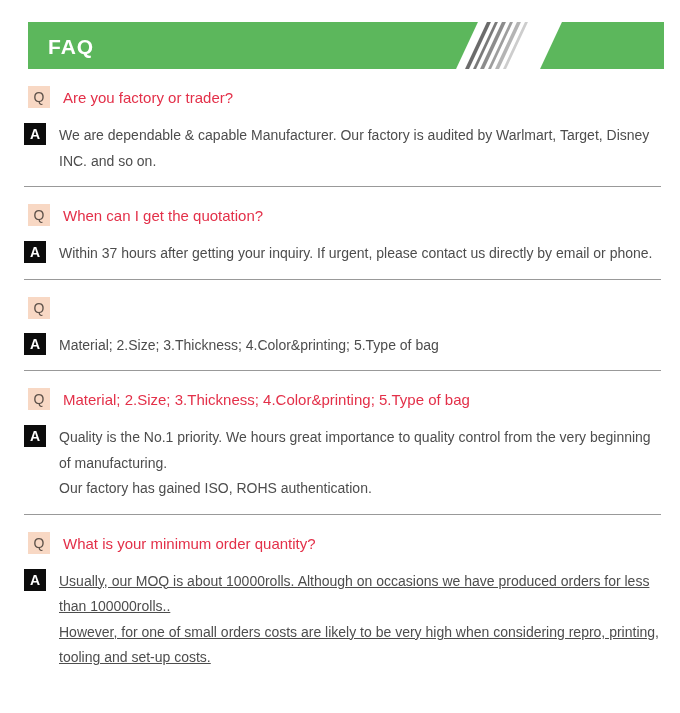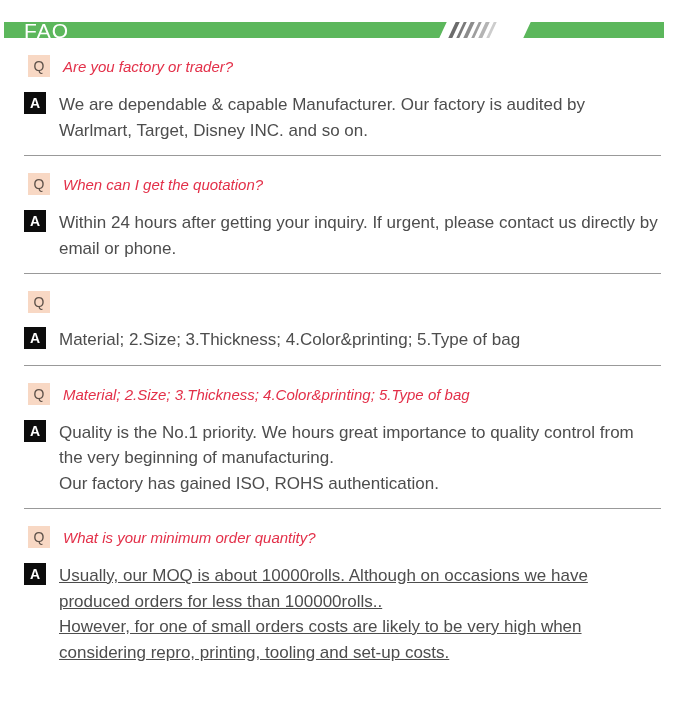--- a/index.html
+++ b/index.html
@@ -7,24 +7,25 @@
   body {
     width: 680px;
     height: 713px;
     font-family: "Liberation Sans", sans-serif;
     overflow: hidden;
     position: relative;
   }
   
   .header-bar {
     position: relative;
-    margin: 22px 16px 0 4px;
-    height: 16px;
+    margin: 22px 16px 0 28px;
+    height: 47px;
     background: #5cb75c;
     overflow: hidden;
+    font-weight: bold;
   }
   .header-title {
     position: absolute;
     left: 20px;
     top: 50%;
     transform: translateY(-50%);
     color: #ffffff;
     font-size: 21px;
     letter-spacing: 1px;
     line-height: 1;
@@ -64,25 +65,24 @@
     line-height: 1;
     margin-right: 13px;
   }
   .q-badge { background: #f8d8c4; color: #5d5149; }
   .a-badge { background: #0c0c0c; color: #ffffff; font-weight: bold; }
   .q-text {
     color: #e33049;
     font-size: 15px;
     line-height: 22px;
     padding-top: 1px;
-    font-style: italic;
   }
   .a-text {
     color: #4d4d4d;
-    font-size: 17px;
+    font-size: 14px;
     line-height: 25.5px;
     white-space: pre-line;
     padding-top: 0px;
     max-width: 600px;
   }
 </style>
 </head>
 <body>
 
 <div class="header-bar" style="background: rgb(92, 183, 92);">
@@ -110,21 +110,21 @@
     </div>
   </div>
 
   <div class="qa-section" style="border-bottom-color: rgb(153, 153, 153);">
     <div class="q-row">
       <span class="badge q-badge" style="background: rgb(248, 216, 196);">Q</span>
       <span class="q-text" style="color: rgb(227, 48, 73);">When can I get the quotation?</span>
     </div>
     <div class="a-row">
       <span class="badge a-badge" style="background: rgb(12, 12, 12);">A</span>
-      <span class="a-text" style="color: rgb(77, 77, 77);">Within 24 hours after getting your inquiry. If urgent, please contact us directly by email or phone.</span>
+      <span class="a-text" style="color: rgb(77, 77, 77);">Within 37 hours after getting your inquiry. If urgent, please contact us directly by email or phone.</span>
     </div>
   </div>
 
   <div class="qa-section" style="border-bottom-color: rgb(153, 153, 153);">
     <div class="q-row">
       <span class="badge q-badge" style="background: rgb(248, 216, 196);">Q</span>
     </div>
     <div class="a-row">
       <span class="badge a-badge" style="background: rgb(12, 12, 12);">A</span>
       <span class="a-text" style="color: rgb(77, 77, 77);">Material; 2.Size; 3.Thickness; 4.Color&amp;printing; 5.Type of bag</span>

